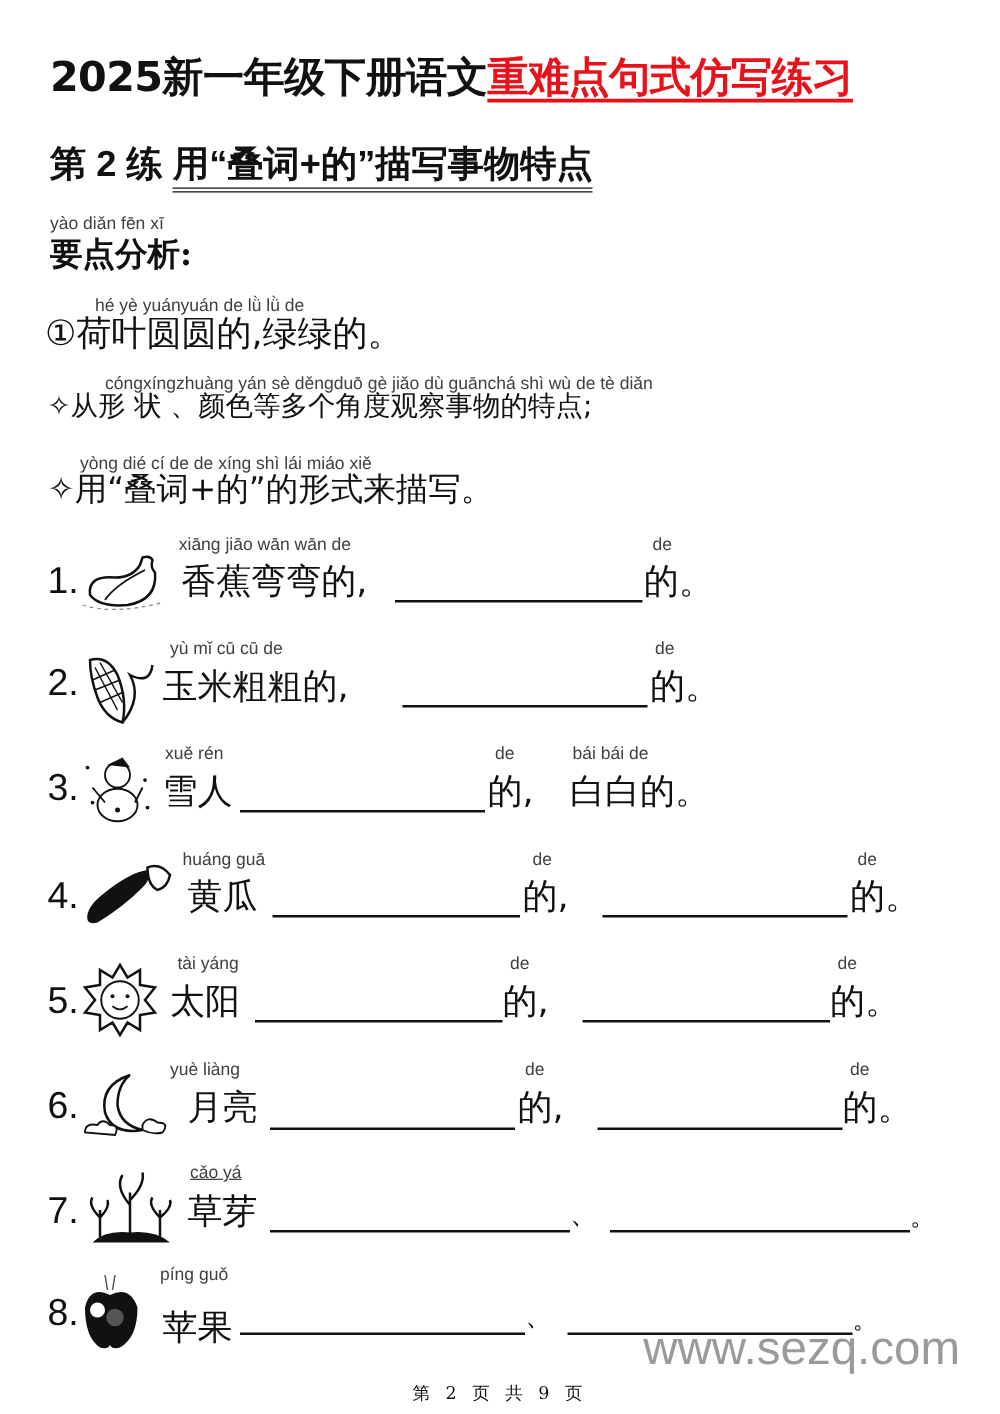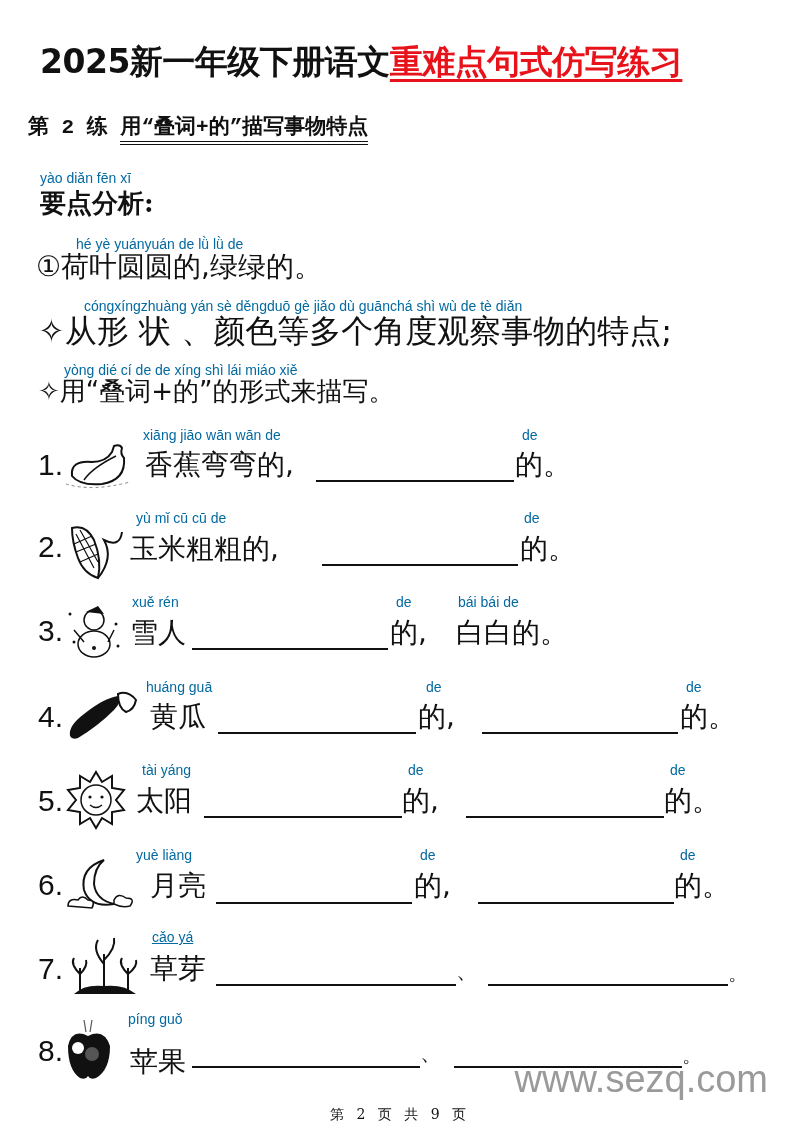--- a/index.html
+++ b/index.html
@@ -1,23 +1,23 @@
 <!DOCTYPE html>
 <html><head>
 <meta charset="utf-8">
 <style>
   html, body { margin:0; padding:0; background:#fff; }
   body { width:800px; height:1131px; position:relative; overflow:hidden;
          font-family:"DejaVu Sans", sans-serif; color:#111; }
   .abs { position:absolute; }
   .title { left:40px; top:40px; font-size:33px; font-weight:bold; letter-spacing:-0.5px; white-space:nowrap; }
   .title .red { color:#e8121b; text-decoration:underline; text-decoration-thickness:3px; text-underline-offset:6px; }
-  .subtitle { left:28px; top:112px; font-size:21px; font-weight:bold; font-family:Liberation Mono, monospace; white-space:nowrap; }
+  .subtitle { left:40px; top:112px; font-size:29px; font-weight:bold; font-family:Liberation Sans, sans-serif; white-space:nowrap; }
   .subtitle .ul { border-bottom:4px double #111; padding-bottom:2px; }
-  .py { position:absolute; font-size:14px; font-family:"Liberation Sans", sans-serif; color:#0369a1; white-space:nowrap; }
+  .py { position:absolute; font-size:14px; font-family:"Liberation Sans", sans-serif; color:#404040; white-space:nowrap; }
   .hz { position:absolute; font-size:28px; white-space:nowrap; }
   .section-head { left:40px; top:186px; font-size:26px; font-weight:bold; font-family:"DejaVu Serif", serif; }
   .num { position:absolute; font-size:30px; font-family:"Liberation Sans", sans-serif; }
   .blank { position:absolute; border-bottom:2px solid #111; height:0; }
   .pic { position:absolute; }
   .footer { left:0; width:800px; top:1106px; text-align:center; font-size:14px; font-family:"DejaVu Serif", serif; letter-spacing:4px; }
   .watermark { right:32px; top:1058px; font-size:38px; color:#9a9a9a; font-family:"Liberation Sans", sans-serif; }
 </style>
 </head>
 <body>
@@ -26,21 +26,21 @@
 
 <div class="abs subtitle"><span>第 2 练</span>&nbsp;<span class="ul">用“叠词+的”描写事物特点</span></div>
 
 <div class="py" style="left:40px;top:170px;">yào diǎn fēn  xī</div>
 <div class="abs section-head">要点分析:</div>
 
 <div class="py" style="left:76px;top:236px;">hé  yè yuányuán de   lǜ  lǜ  de</div>
 <div class="hz" style="left:36px;top:248px;">①荷叶圆圆的,绿绿的。</div>
 
 <div class="py" style="left:64px;top:298px;margin-left:20px;">cóngxíngzhuàng       yán sè děngduō gè jiǎo dù guānchá shì wù  de  tè diǎn</div>
-<div class="hz" style="left:38px;top:310px;font-size:32px;">✧从形 状 、颜色等多个角度观察事物的特点;</div>
+<div class="hz" style="left:38px;top:310px;font-size:22px;">✧从形 状 、颜色等多个角度观察事物的特点;</div>
 
 <div class="py" style="left:64px;top:362px;">yòng      dié  cí       de        de xíng shì  lái miáo xiě</div>
 <div class="hz" style="left:38px;top:374px;font-size:26px;">✧用“叠词+的”的形式来描写。</div>
 
 <div>
   <div class="num" style="left:38px;top:448px;">1.</div>
   <svg class="pic" style="left:62px;top:440px;" width="72" height="50">
     <path d="M10 36 Q8 20 30 22 Q44 22 50 12 L52 6 Q58 4 60 8 Q58 14 62 18 Q64 40 40 44 Q18 46 10 36 Z" fill="#fff" stroke="#111" stroke-width="2"></path>
     <path d="M22 40 Q30 28 54 16" fill="none" stroke="#111" stroke-width="1.5"></path>
     <path d="M4 44 Q30 52 68 42" fill="none" stroke="#888" stroke-width="1" stroke-dasharray="3 3"></path>

